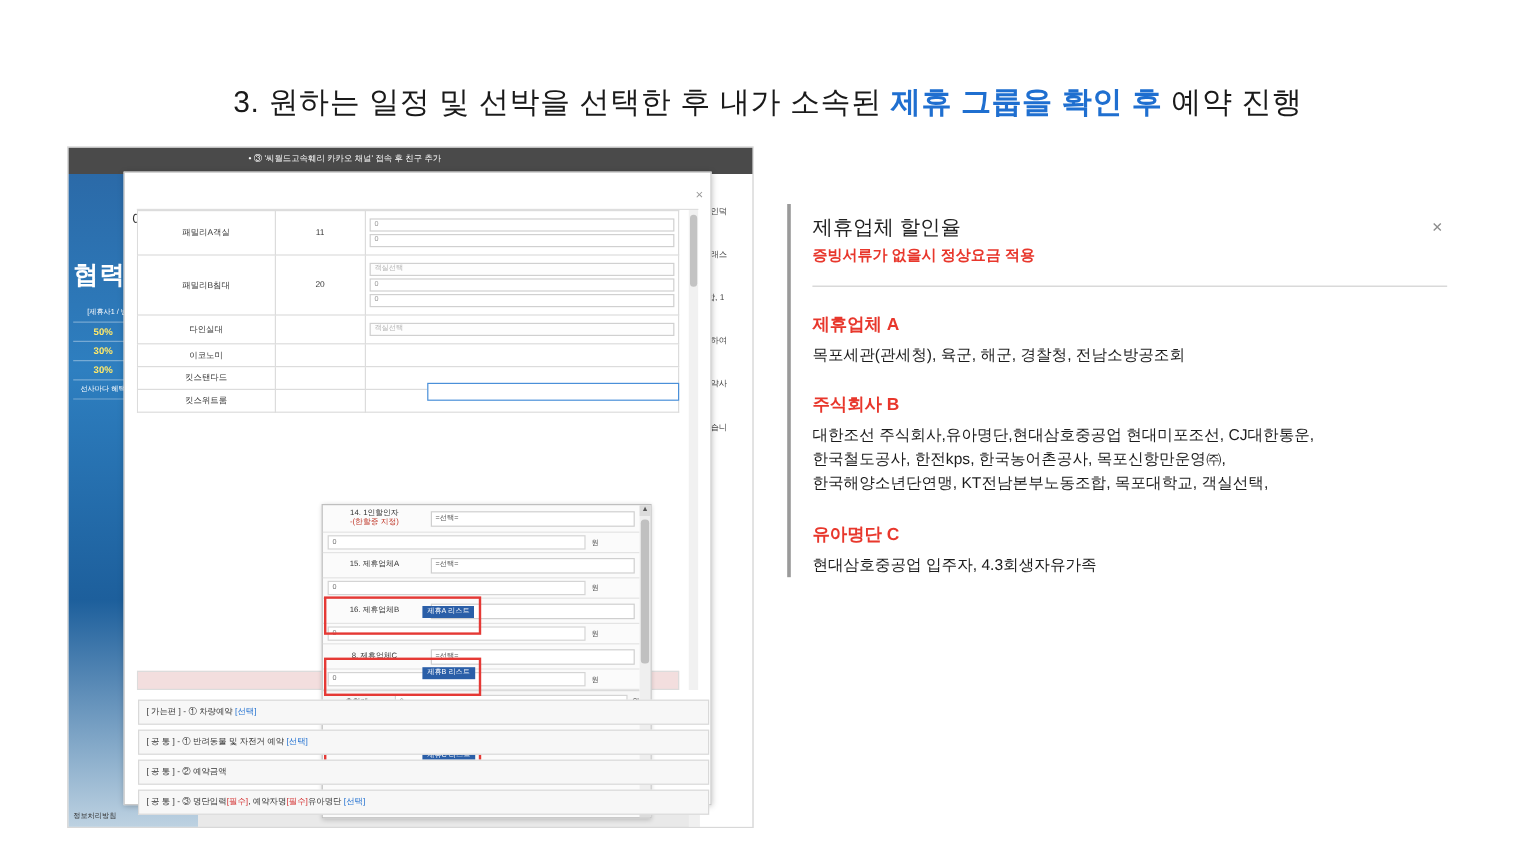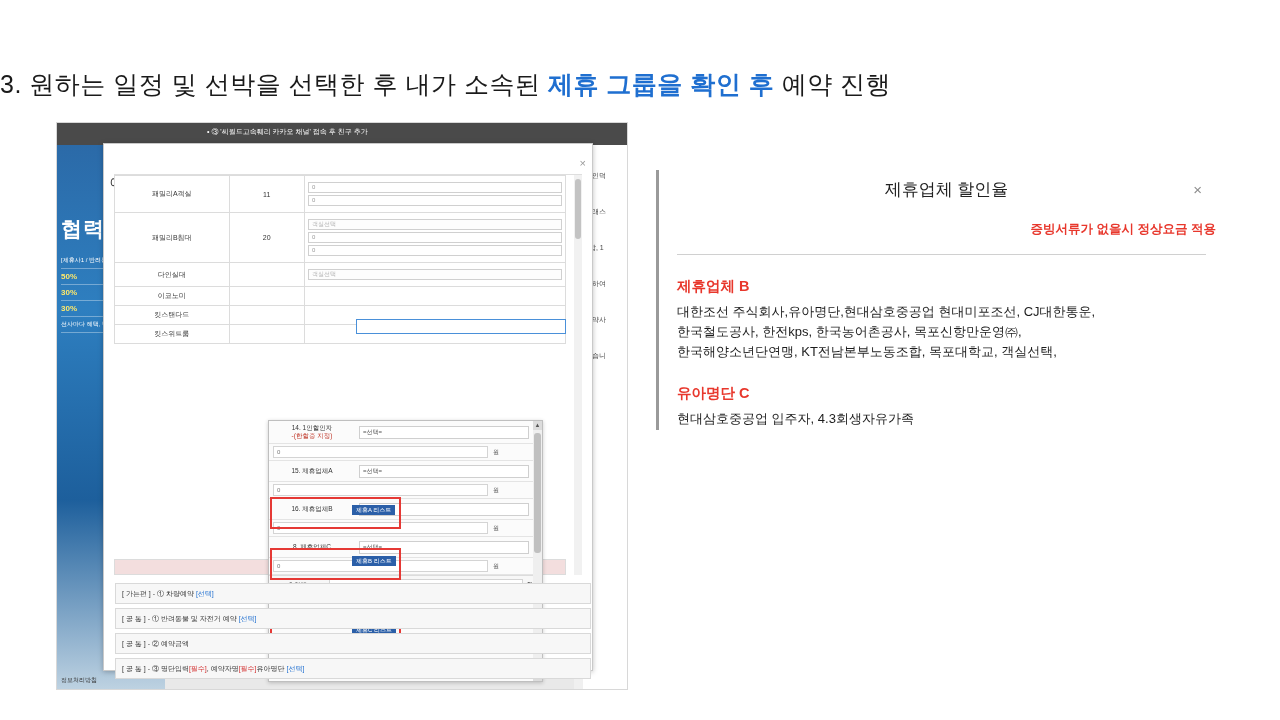--- a/index.html
+++ b/index.html
@@ -14,21 +14,21 @@
     font-family: "Liberation Sans", sans-serif;
     overflow: hidden;
   }
 
   
   .heading {
     position: absolute;
     left: 0;
     top: 68px;
     width: 1280px;
-    text-align: left;
+    text-align: center;
     font-size: 25px;
     color: #1a1a1a;
     letter-spacing: 0.5px;
     white-space: nowrap;
   }
   .heading .hl {
     color: #1f6fd0;
     font-weight: bold;
   }
 
@@ -79,21 +79,21 @@
     font-size: 6px;
     color: #ffffff;
   }
   .shot-left-img .tbl .row {
     display: flex;
     border-bottom: 1px solid rgba(255,255,255,0.35);
     padding: 3px 0;
   }
   .shot-left-img .tbl .row span {
     flex: 1;
-    text-align: left;
+    text-align: center;
     white-space: nowrap;
   }
   .shot-left-img .pct {
     font-size: 8px;
     color: #ffe96a;
     font-weight: bold;
   }
   .shot-left-img .bottom-note {
     position: absolute;
     left: 4px; bottom: 6px;
@@ -349,30 +349,29 @@
   
   .info {
     position: absolute;
     left: 656px; top: 170px;
     width: 560px;
     border-left: 3px solid #9a9a9a;
     padding-left: 18px;
     box-sizing: border-box;
   }
   .info-title {
-    text-align: center;
     font-size: 17px;
     color: #222;
     margin-top: 8px;
   }
   .info-sub {
-    text-align: right;
+    text-align: left;
     font-size: 12.5px;
     color: #e8372c;
-    margin-top: 20px;
+    margin-top: 4px;
     font-weight: bold;
   }
   .info-close {
     position: absolute;
     right: 14px; top: 12px;
     color: #8d8d8d;
     font-size: 15px;
     line-height: 1;
   }
   .info-hr {
@@ -600,23 +599,29 @@
     </div>
   </div>
 </div>
 
 <div class="info">
   <div class="info-close">×</div>
   <div class="info-title">제휴업체 할인율</div>
   <div class="info-sub">증빙서류가 없을시 정상요금 적용</div>
   <hr class="info-hr">
 
-
   <div class="grp">
-    <div class="grp-name">제휴업체 B</div>
+    <div class="grp-name">제휴업체 A</div>
+    <div class="grp-body">
+      <div>목포세관(관세청), 육군, 해군, 경찰청, 전남소방공조회</div>
+    </div>
+  </div>
+
+  <div class="grp">
+    <div class="grp-name">주식회사 B</div>
     <div class="grp-body">
       <div>대한조선 주식회사,유아명단,현대삼호중공업 현대미포조선, CJ대한통운,</div>
       <div>한국철도공사, 한전kps, 한국농어촌공사, 목포신항만운영㈜,</div>
       <div>한국해양소년단연맹, KT전남본부노동조합, 목포대학교, 객실선택,</div>
     </div>
   </div>
 
   <div class="grp">
     <div class="grp-name">유아명단 C</div>
     <div class="grp-body">

